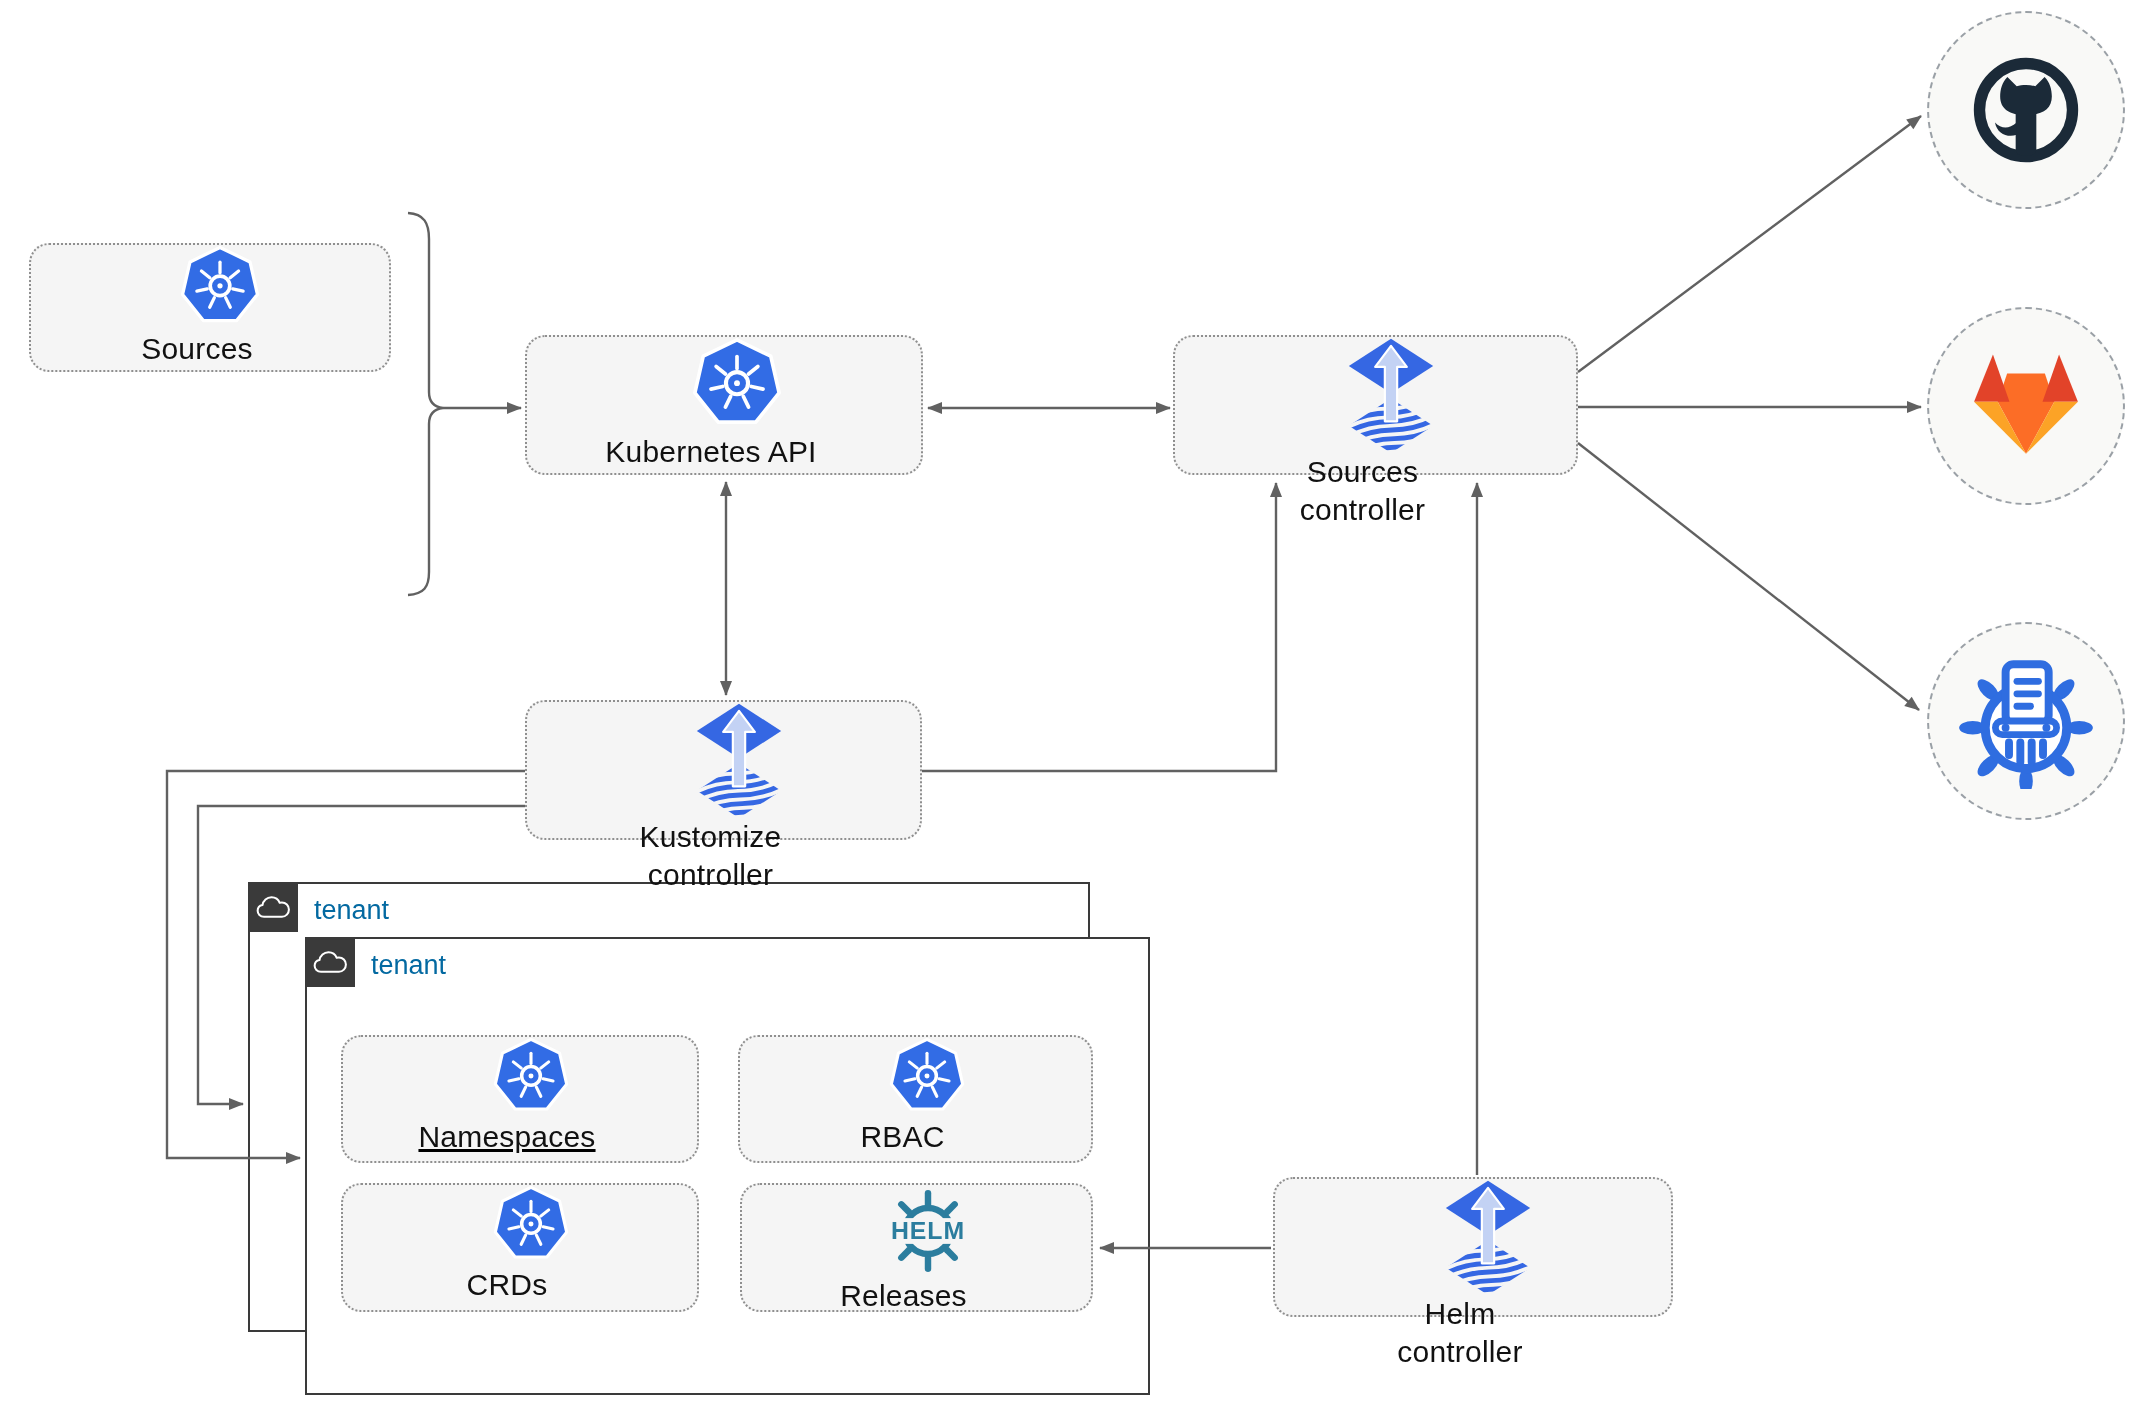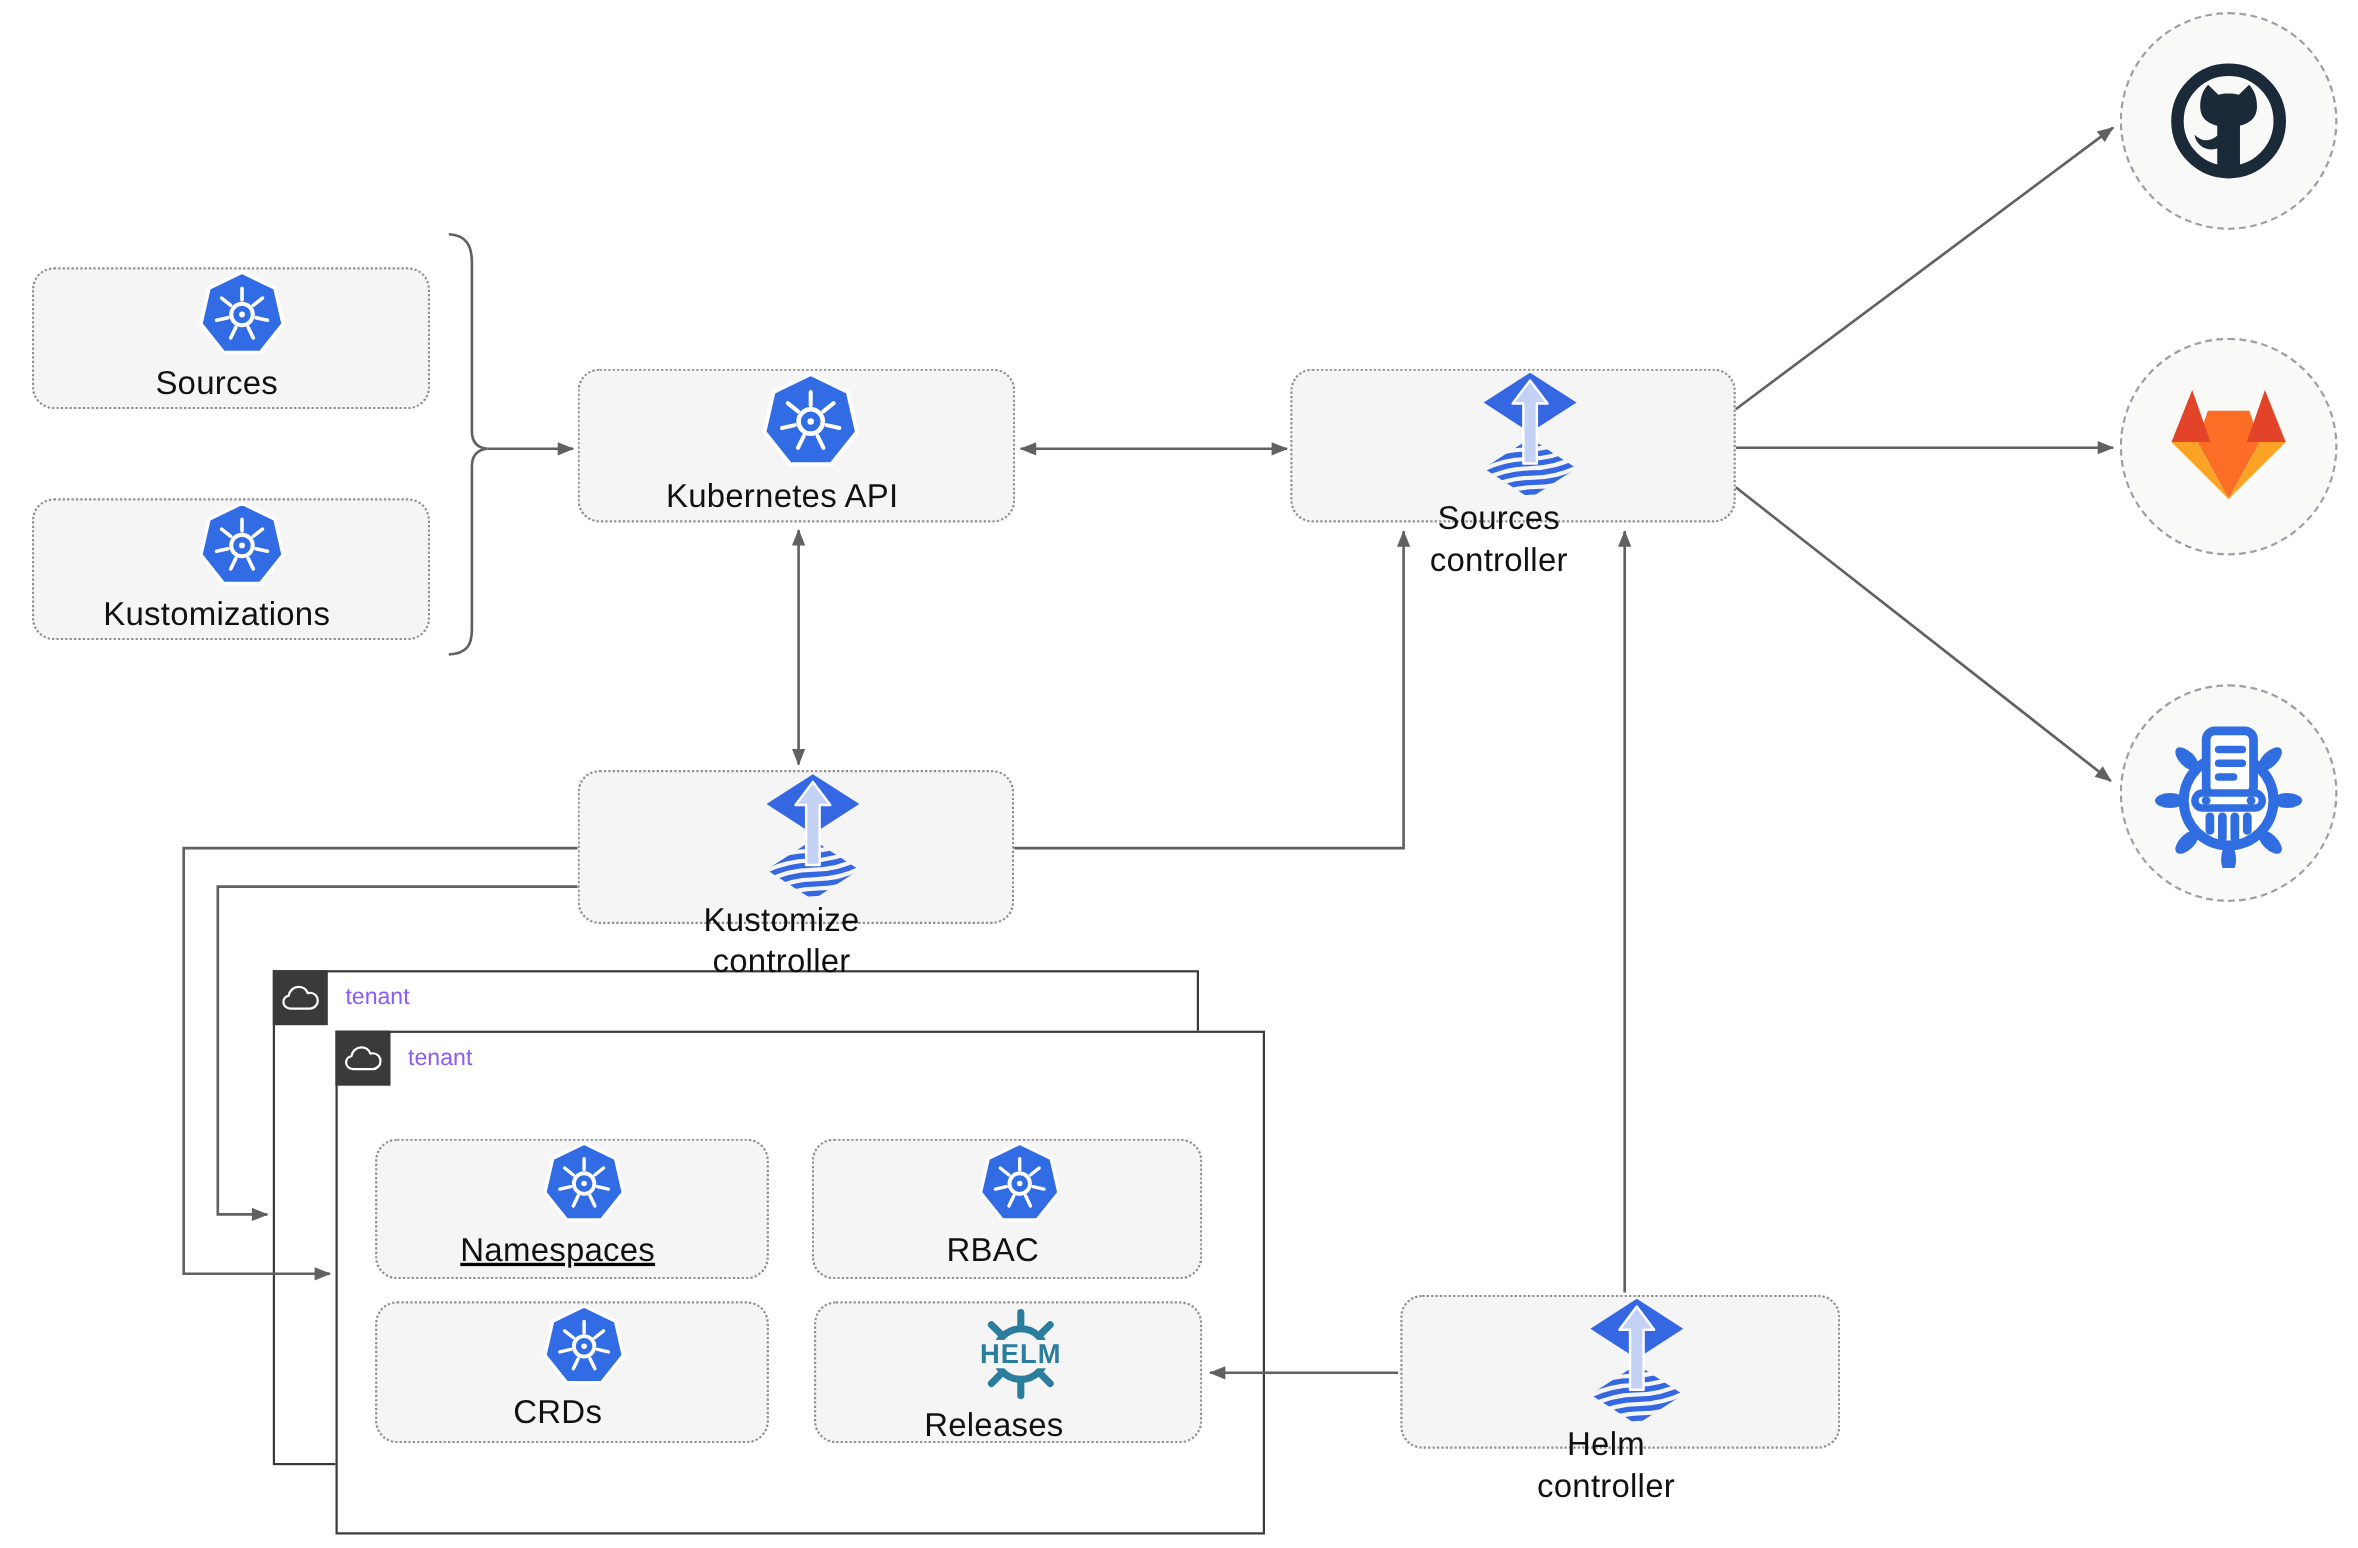--- a/index.html
+++ b/index.html
@@ -10,21 +10,21 @@
   .node{position:absolute;box-sizing:border-box;background:#f5f5f5;border:2px dotted #8f8f8f;
         border-radius:20px;display:flex;align-items:center;z-index:10;flex-direction:column;}
   .node .icon{flex:0 0 auto;display:flex;align-items:center;justify-content:center;margin-left:24px;}
   .node .label{flex:1;text-align:center;font-size:30px;color:#111;line-height:1.25;
                white-space:pre-line;padding-right:26px;letter-spacing:.2px;}
 
   
   .tenant{position:absolute;box-sizing:border-box;background:#ffffff;border:2px solid #3a3a3a;}
   .tenant-tab{position:absolute;left:-2px;top:-2px;width:50px;height:50px;background:#3a3a3a;
               display:flex;align-items:center;justify-content:center;}
-  .tenant-label{position:absolute;left:64px;top:11px;font-size:21px;color:#8b5cf6;}
+  .tenant-label{position:absolute;left:64px;top:11px;font-size:27px;color:#0369a1;}
 
   
   .repo{position:absolute;width:198px;height:198px;border-radius:50%;background:#f9f9f7;
         border:2.5px dashed #9aa0a6;box-sizing:border-box;display:flex;align-items:center;
         justify-content:center;z-index:5;}
 
   .connectors{position:absolute;left:0;top:0;width:2144px;height:1407px;z-index:50;pointer-events:none;}
   svg{display:block;}
 </style>
 </head>
@@ -75,39 +75,20 @@
           <line x1="43.1" y1="64.4" x2="37.4" y2="76.1"></line>
             <line x1="34.4" y1="53.6" x2="21.7" y2="56.5"></line>
           <line x1="37.5" y1="40" x2="27.3" y2="31.9"></line>
         </g>
         <circle cx="50" cy="50" r="3.2" fill="#ffffff"></circle>
       </svg>
     </span>
     <span class="label">Sources</span>
   </div>
 
-  <div class="node" style="left:29px;top:453px;width:362px;height:129px;">
-    <span class="icon" style="margin-left:20px;">
-      <svg width="82" height="85" viewBox="0 0 100 104">
-        <polygon points="50,3 86.7,20.7 95.8,60.5 70.4,92.4 29.6,92.4 4.2,60.5 13.3,20.7" fill="#326ce5" stroke="#ffffff" stroke-width="4" stroke-linejoin="round"></polygon>
-        <g stroke="#ffffff" stroke-width="4" stroke-linecap="round" fill="none">
-          <circle cx="50" cy="50" r="12" stroke-width="4.5"></circle>
-          <line x1="50" y1="34" x2="50" y2="21"></line>
-            <line x1="62.5" y1="40" x2="72.7" y2="31.9"></line>
-          <line x1="65.6" y1="53.6" x2="78.3" y2="56.5"></line>
-            <line x1="56.9" y1="64.4" x2="62.6" y2="76.1"></line>
-          <line x1="43.1" y1="64.4" x2="37.4" y2="76.1"></line>
-            <line x1="34.4" y1="53.6" x2="21.7" y2="56.5"></line>
-          <line x1="37.5" y1="40" x2="27.3" y2="31.9"></line>
-        </g>
-        <circle cx="50" cy="50" r="3.2" fill="#ffffff"></circle>
-      </svg>
-    </span>
-    <span class="label">Kustomizations</span>
-  </div>
 
   <div class="node" style="left:525px;top:335px;width:398px;height:140px;">
     <span class="icon" style="margin-left:26px;">
       <svg width="92" height="96" viewBox="0 0 100 104">
         <polygon points="50,3 86.7,20.7 95.8,60.5 70.4,92.4 29.6,92.4 4.2,60.5 13.3,20.7" fill="#326ce5" stroke="#ffffff" stroke-width="4" stroke-linejoin="round"></polygon>
         <g stroke="#ffffff" stroke-width="4" stroke-linecap="round" fill="none">
           <circle cx="50" cy="50" r="12" stroke-width="4.5"></circle>
           <line x1="50" y1="34" x2="50" y2="21"></line>
             <line x1="62.5" y1="40" x2="72.7" y2="31.9"></line>
           <line x1="65.6" y1="53.6" x2="78.3" y2="56.5"></line>

